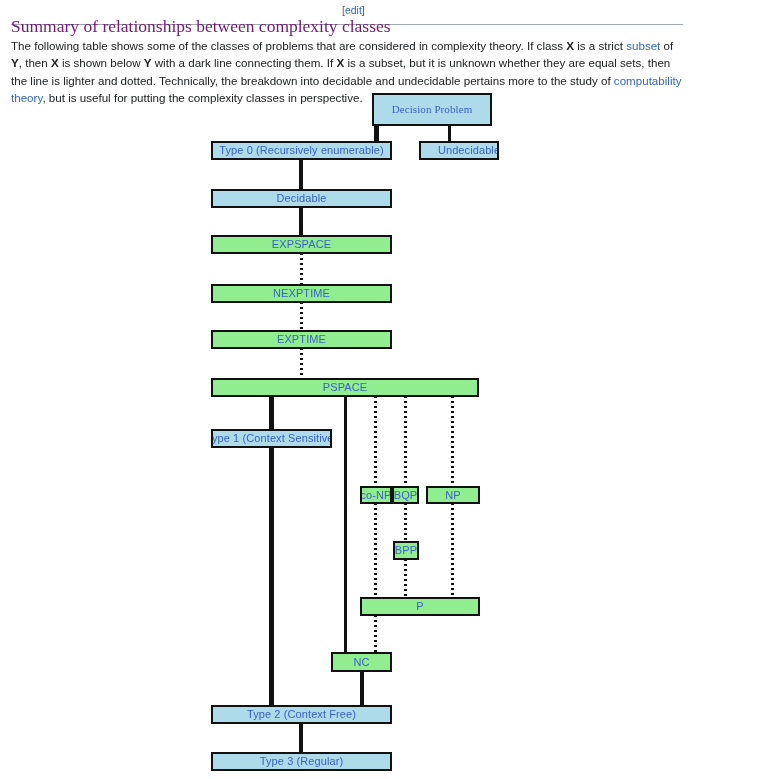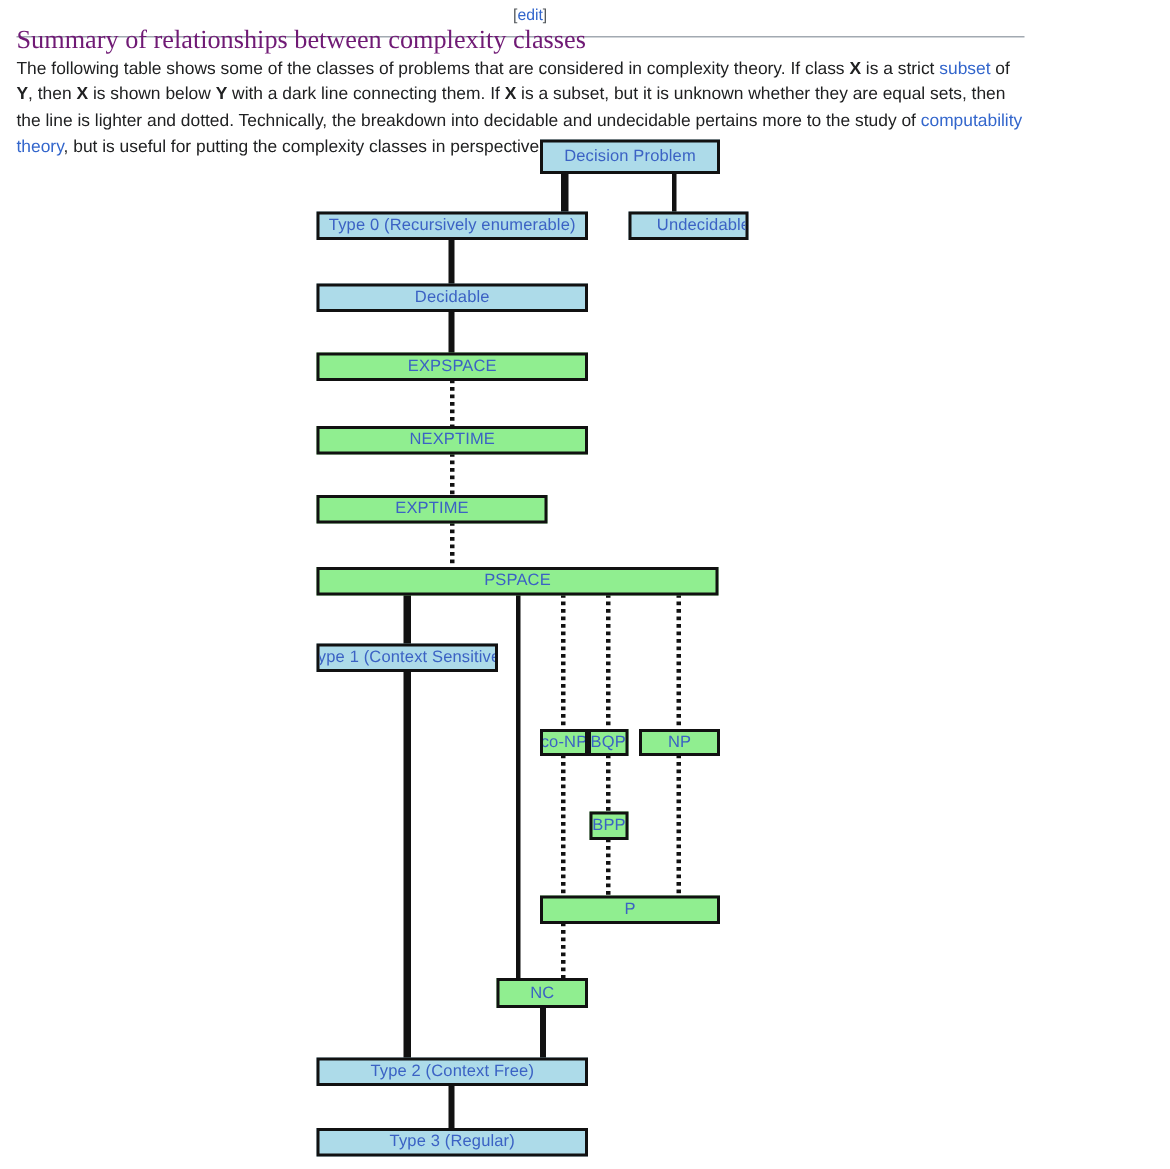--- a/index.html
+++ b/index.html
@@ -132,39 +132,39 @@
     <div class="edge dotted" style="left: 374px; top: 396px; width: 3px; height: 92px;"></div>
     <div class="edge dotted" style="left: 404px; top: 396px; width: 3px; height: 92px;"></div>
     <div class="edge dotted" style="left: 451px; top: 396px; width: 3px; height: 92px;"></div>
     <div class="edge dotted" style="left: 374px; top: 503px; width: 3px; height: 96px;"></div>
     <div class="edge dotted" style="left: 404px; top: 503px; width: 3px; height: 40px;"></div>
     <div class="edge dotted" style="left: 404px; top: 559px; width: 3px; height: 40px;"></div>
     <div class="edge dotted" style="left: 451px; top: 503px; width: 3px; height: 96px;"></div>
     <div class="edge dotted" style="left: 374px; top: 615px; width: 3px; height: 39px;"></div>
     <div class="edge solid-thick" style="left: 360px; top: 670px; width: 4px; height: 37px;"></div>
     <div class="edge solid-thick" style="left: 299px; top: 723px; width: 4px; height: 31px;"></div>
-    <div class="node blue" style="left: 360px; top: 93px; width: 120px; height: 23px;">
+    <div class="node blue" style="left: 372px; top: 93px; width: 120px; height: 33px; font-family: Liberation Serif, serif;">
       <span>Decision Problem</span>
     </div>
     <div class="node blue" style="left: 211px; top: 141px; width: 181px; height: 19px;">
       <span>Type 0 (Recursively enumerable)</span>
     </div>
     <div class="node blue" style="left: 419px; top: 141px; width: 80px; height: 19px; padding-left: 20px;">
       <span>Undecidable</span>
     </div>
     <div class="node blue" style="left: 211px; top: 189px; width: 181px; height: 19px;">
       <span>Decidable</span>
     </div>
     <div class="node green" style="left: 211px; top: 235px; width: 181px; height: 19px;">
       <span>EXPSPACE</span>
     </div>
     <div class="node green" style="left: 211px; top: 284px; width: 181px; height: 19px;">
       <span>NEXPTIME</span>
     </div>
-    <div class="node green" style="left: 211px; top: 330px; width: 154px; height: 19px; justify-content: center;">
+    <div class="node green" style="left: 211px; top: 330px; width: 181px; height: 19px; justify-content: center;">
       <span>EXPTIME</span>
     </div>
     <div class="node green" style="left: 211px; top: 378px; width: 268px; height: 19px;">
       <span>PSPACE</span>
     </div>
     <div class="node blue" style="left: 211px; top: 429px; width: 121px; height: 19px;">
       <span>Type 1 (Context Sensitive)</span>
     </div>
     <div class="node green" style="left: 360px; top: 486px; width: 32px; height: 18px; justify-content: center;">
       <span>co-NP</span>

